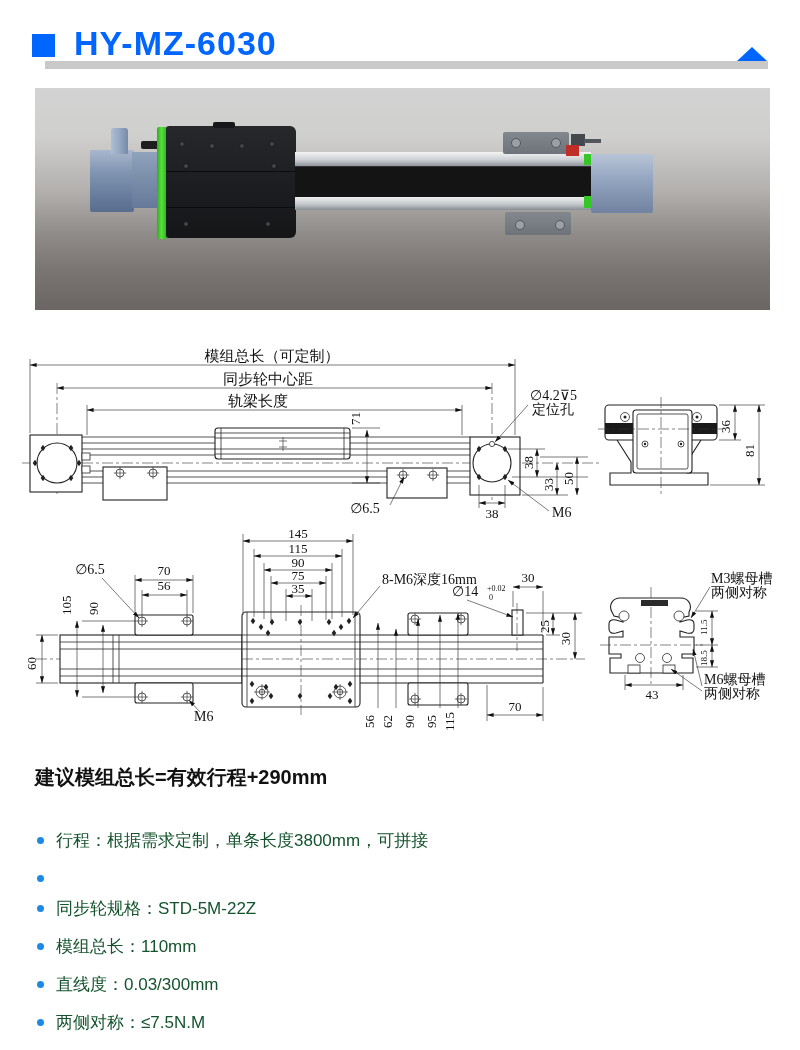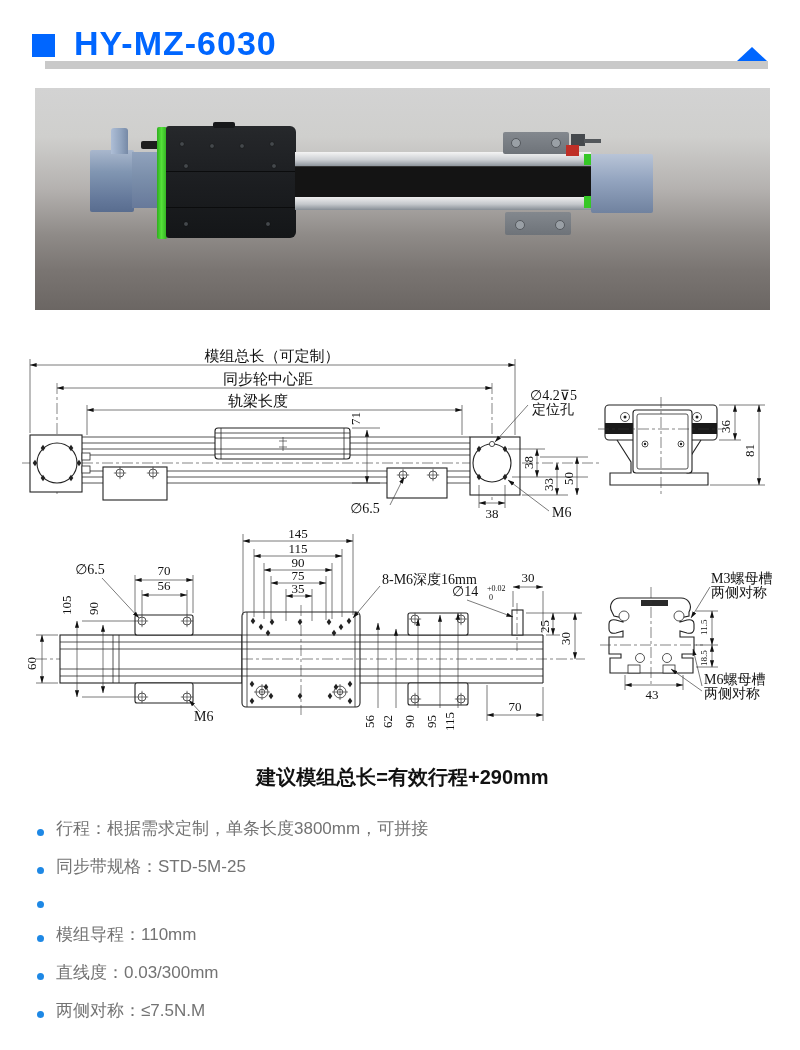--- a/index.html
+++ b/index.html
@@ -56,24 +56,24 @@
   #dwg2 .dim{marker-start:url(#aw2);marker-end:url(#aw2);}
   .le1{marker-end:url(#aw1);}
   .le2{marker-end:url(#aw2);}
   .dt{font:13px "Liberation Serif",serif;fill:#111;}
   .dc{font:14px "Liberation Serif",serif;fill:#111;}
   .db{font:15px "Liberation Serif",serif;fill:#111;}
   .dsm{font:9px "Liberation Serif",serif;fill:#111;}
   .dtn{font:8px "Liberation Serif",serif;fill:#111;}
   
   .specs{position:absolute;left:35px;top:764px;width:735px;}
-  .specs h2{margin:0 0 26px 0;font-size:20px;font-weight:bold;color:#111;
-            font-family:"Liberation Sans",sans-serif;text-align:center;}
+  .specs h2{margin:0 0 38px 0;font-size:20px;font-weight:bold;color:#111;
+            font-family:"Liberation Sans",sans-serif;}
   .specs ul{list-style:none;margin:0;padding:0;}
-  .specs li{display:flex;align-items:center;margin-bottom:15px;font-size:17px;color:#737373;}
+  .specs li{display:flex;align-items:flex-start;margin-bottom:15px;font-size:17px;color:#14532d;}
   .dot{flex:0 0 auto;width:7px;height:7px;border-radius:50%;background:#1e88e5;margin:8px 12px 0 2px;}
 </style>
 </head>
 <body>
 
 <div class="page">
 
   <div class="hdr-square"></div>
   <div class="hdr-title">HY-MZ-6030</div>
   <div class="hdr-bar"></div>
@@ -455,28 +455,28 @@
 
   <div class="specs">
     <h2>建议模组总长=有效行程+290mm</h2>
     <ul>
       <li>
           <span class="dot"></span>
           <span>行程：根据需求定制，单条长度3800mm，可拼接</span>
         </li>
       <li>
           <span class="dot"></span>
-          <span>同步带规格：STD-5M-25</span>
-        </li>
-      <li>
-          <span class="dot"></span>
-        </li>
-      <li>
-          <span class="dot"></span>
-          <span>模组导程：110mm</span>
+        </li>
+      <li>
+          <span class="dot"></span>
+          <span>同步轮规格：STD-5M-22Z</span>
+        </li>
+      <li>
+          <span class="dot"></span>
+          <span>模组总长：110mm</span>
         </li>
       <li>
           <span class="dot"></span>
           <span>直线度：0.03/300mm</span>
         </li>
       <li>
           <span class="dot"></span>
           <span>两侧对称：≤7.5N.M</span>
         </li>
       <li>

